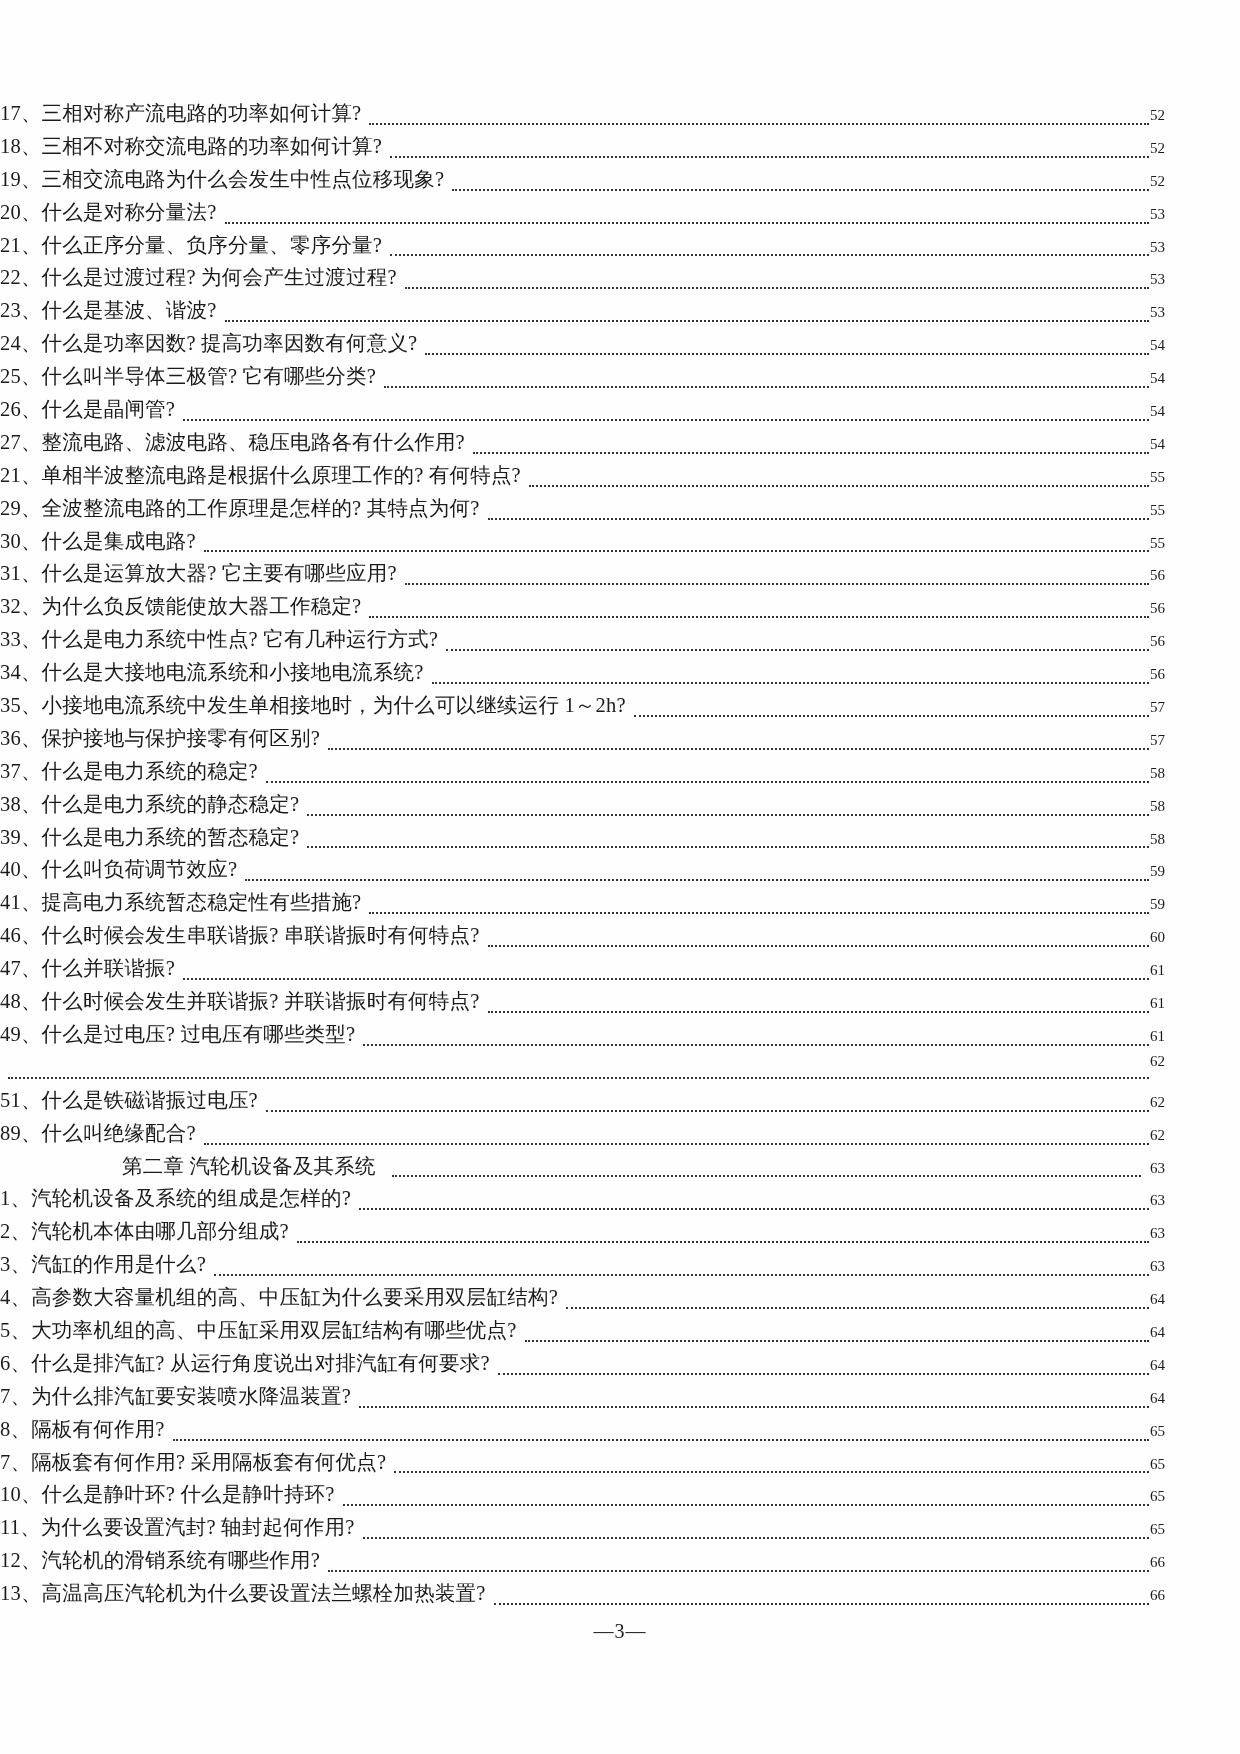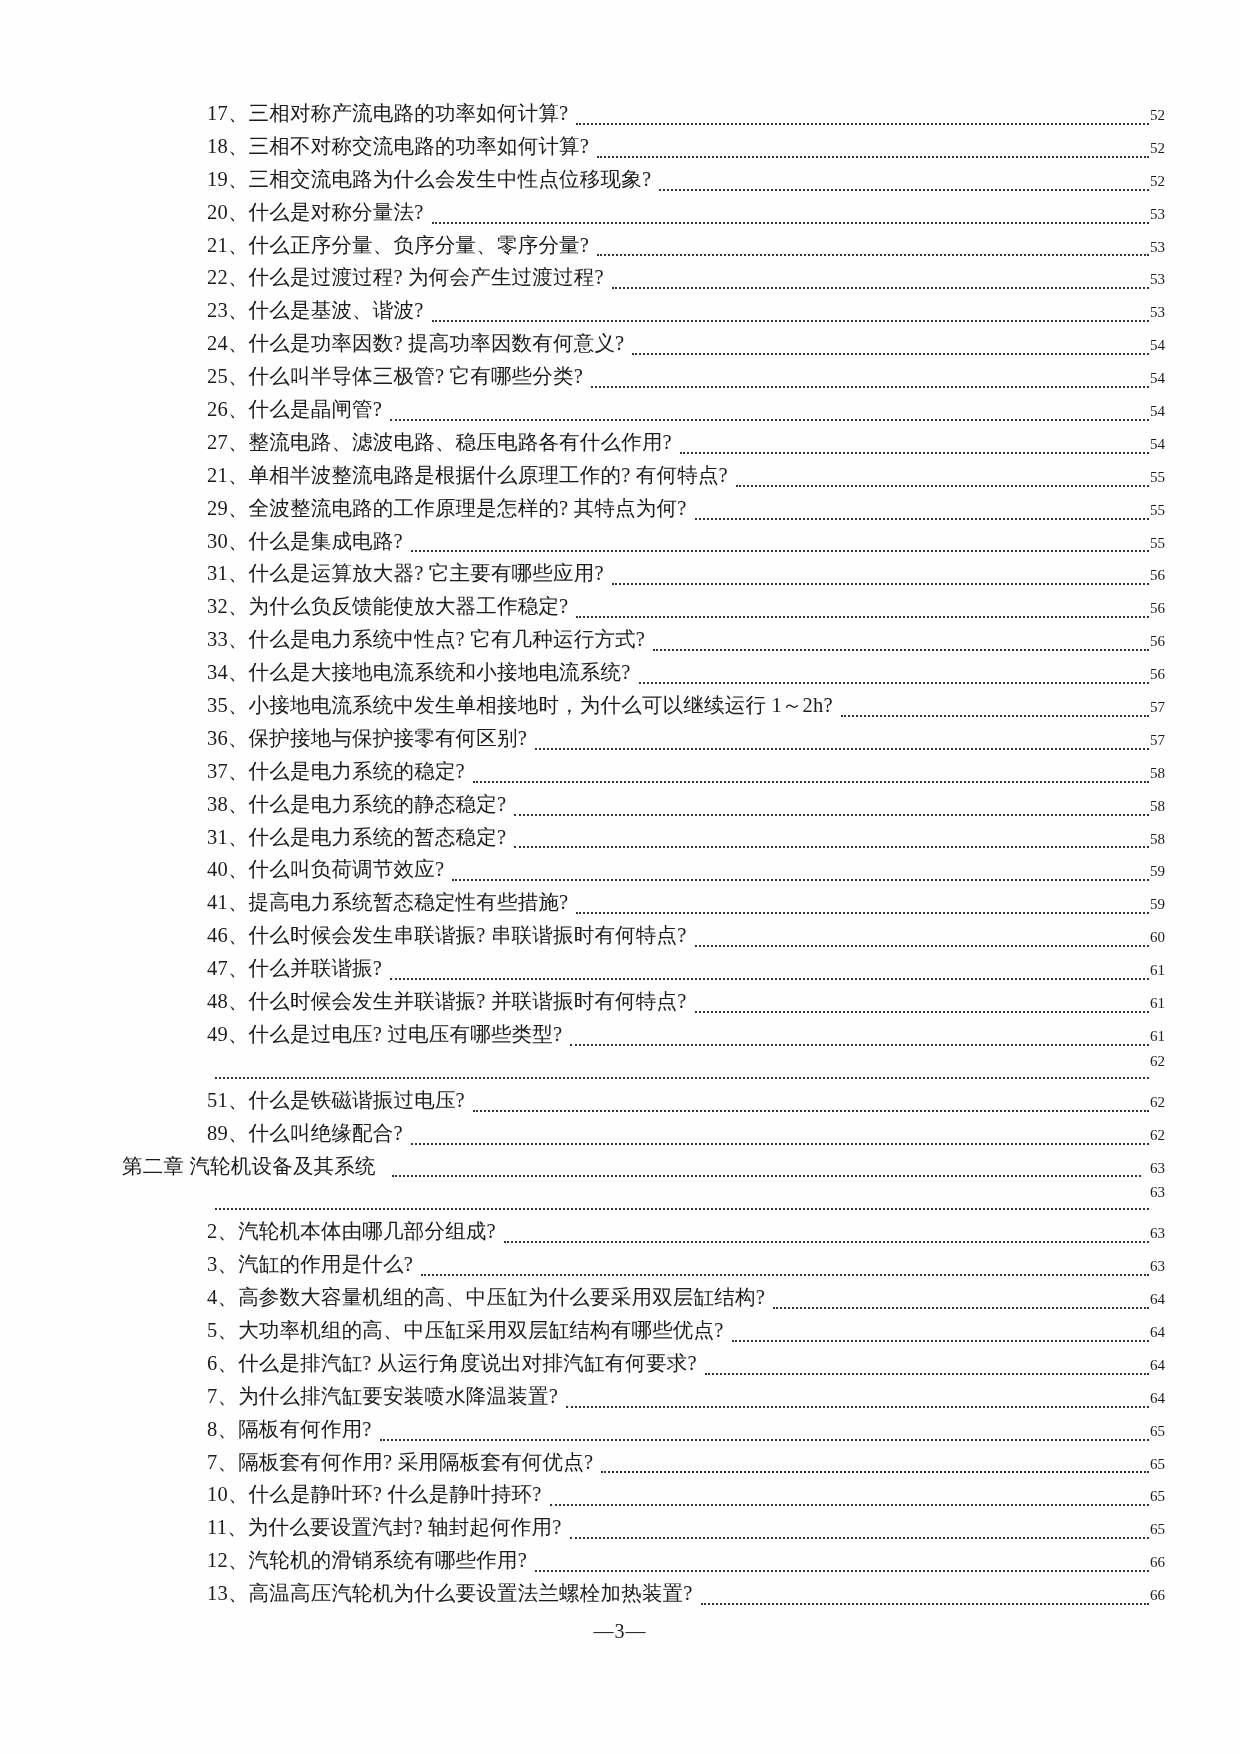--- a/index.html
+++ b/index.html
@@ -14,21 +14,21 @@
   }
   .toc { padding-top: 99px; }
   .row {
     display: flex;
     align-items: baseline;
     height: 32.9px;
     font-size: 20.5px;
     padding-right: 75px;
     box-sizing: border-box;
   }
-  .row.item    { padding-left: 207px; }
+  .row.item    { }
   .row.chapter { padding-left: 122px; gap: 8px; }
   .label {
     flex: 0 0 auto;
     white-space: pre;
     letter-spacing: 0.2px;
   }
   .dots {
     flex: 1 1 auto;
     min-width: 18px;
     align-self: flex-end;
@@ -152,21 +152,21 @@
     <span class="label">37、什么是电力系统的稳定?</span>
     <span class="dots"></span>
     <span class="pagenum">58</span>
   </div>
       <div class="row item">
     <span class="label">38、什么是电力系统的静态稳定?</span>
     <span class="dots"></span>
     <span class="pagenum">58</span>
   </div>
       <div class="row item">
-    <span class="label">31、什么是电力系统的暂态稳定?</span>
+    <span class="label">39、什么是电力系统的暂态稳定?</span>
     <span class="dots"></span>
     <span class="pagenum">58</span>
   </div>
       <div class="row item">
     <span class="label">40、什么叫负荷调节效应?</span>
     <span class="dots"></span>
     <span class="pagenum">59</span>
   </div>
       <div class="row item">
     <span class="label">41、提高电力系统暂态稳定性有些措施?</span>
@@ -206,20 +206,21 @@
     <span class="label">89、什么叫绝缘配合?</span>
     <span class="dots"></span>
     <span class="pagenum">62</span>
   </div>
       <div class="row chapter">
     <span class="label">第二章 汽轮机设备及其系统</span>
     <span class="dots"></span>
     <span class="pagenum">63</span>
   </div>
       <div class="row item">
+    <span class="label">1、汽轮机设备及系统的组成是怎样的?</span>
     <span class="dots"></span>
     <span class="pagenum">63</span>
   </div>
       <div class="row item">
     <span class="label">2、汽轮机本体由哪几部分组成?</span>
     <span class="dots"></span>
     <span class="pagenum">63</span>
   </div>
       <div class="row item">
     <span class="label">3、汽缸的作用是什么?</span>

